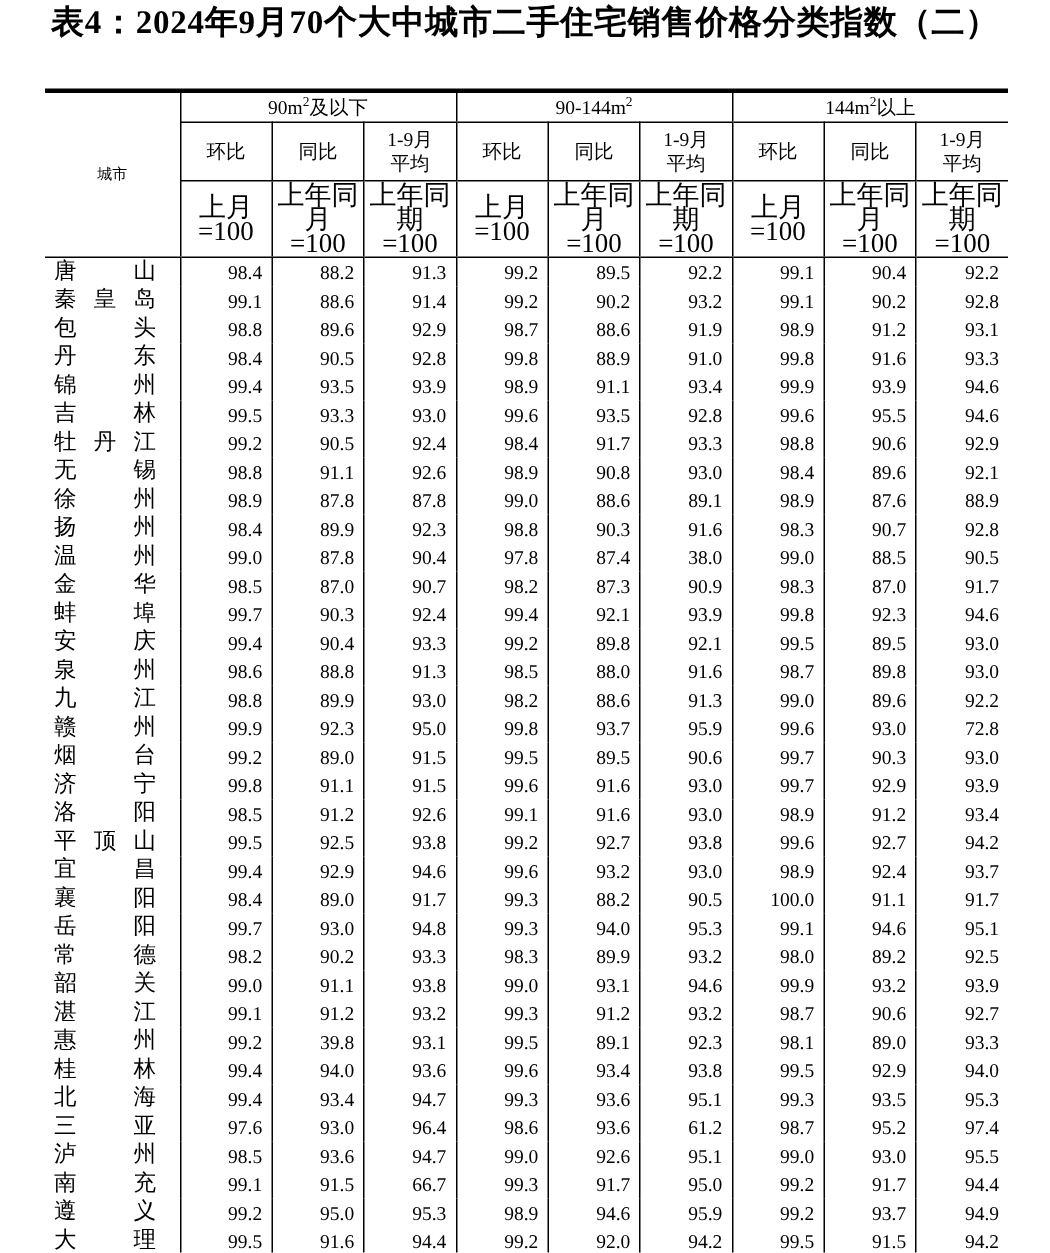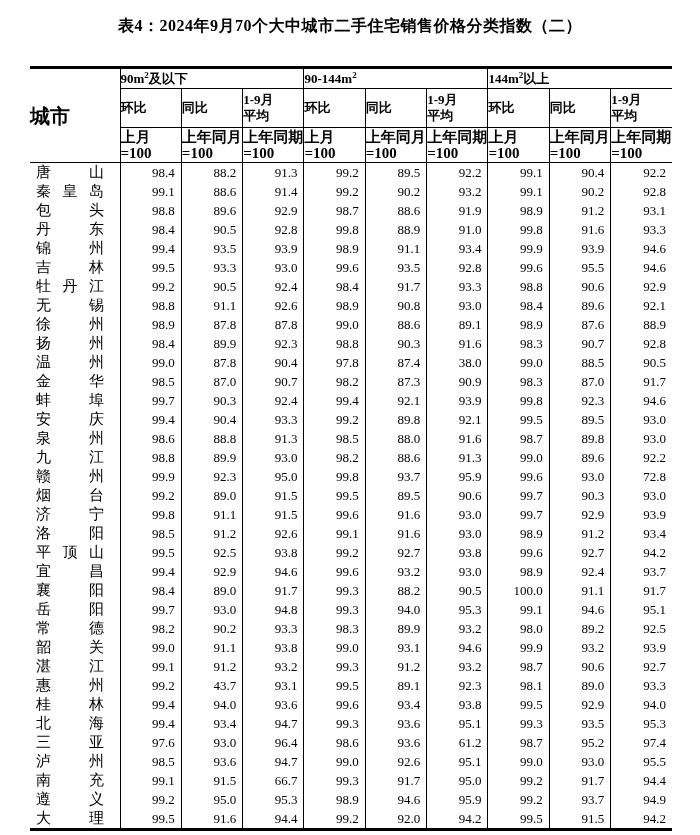--- a/index.html
+++ b/index.html
@@ -9,61 +9,60 @@
     color: #000000;
     font-family: "Liberation Serif", "DejaVu Serif", serif;
   }
   body {
     width: 700px;
     height: 835px;
     position: relative;
     overflow: hidden;
   }
   .page-title {
-    padding-top: 16px;
     text-align: center;
-    font-size: 16px;
+    font-size: 22px;
     font-weight: bold;
     letter-spacing: 0.5px;
   }
   .table-container {
     margin: 29px 28px 0 30px;
     width: 642px;
     border-top: 3px solid #000;
     border-bottom: 3px solid #000;
   }
   table.price-table {
     border-collapse: collapse;
     table-layout: fixed;
     width: 642px;
     font-size: 13px;
   }
   table.price-table th {
-    font-weight: bold;
-    text-align: left;
+    font-weight: normal;
+    text-align: center;
     vertical-align: middle;
     border-left: 1px solid #000;
     border-bottom: 1px solid #000;
     white-space: pre-line;
     line-height: 16px;
     padding: 1px 0;
     margin-left: 32px;
   }
   table.price-table th.first-col {
     border-left: none;
   }
   tr.group-row th { height: 17px; }
   tr.metric-row th { height: 36px; }
-  tr.unit-row th { height: 31px; font-size: 15px; }
+  tr.unit-row th { height: 31px; font-size: 18px; }
   th.group-cell sup {
     font-size: 9px;
     line-height: 0;
   }
   th.city-header {
-    font-size: 20px;
+    font-size: 10px;
   }
   tbody td {
     border-left: 1px solid #000;
     height: 19px;
     padding: 0;
     vertical-align: middle;
   }
   tbody td.city-cell {
     border-left: none;
   }
@@ -599,21 +598,21 @@
           <td class="value-cell">92.7</td>
         </tr>
         <tr>
           <td class="city-cell">
             <div class="city-name">
               <span>惠</span>
               <span>州</span>
             </div>
           </td>
           <td class="value-cell">99.2</td>
-          <td class="value-cell">43.7</td>
+          <td class="value-cell">39.8</td>
           <td class="value-cell">93.1</td>
           <td class="value-cell">99.5</td>
           <td class="value-cell">89.1</td>
           <td class="value-cell">92.3</td>
           <td class="value-cell">98.1</td>
           <td class="value-cell">89.0</td>
           <td class="value-cell">93.3</td>
         </tr>
         <tr>
           <td class="city-cell">

